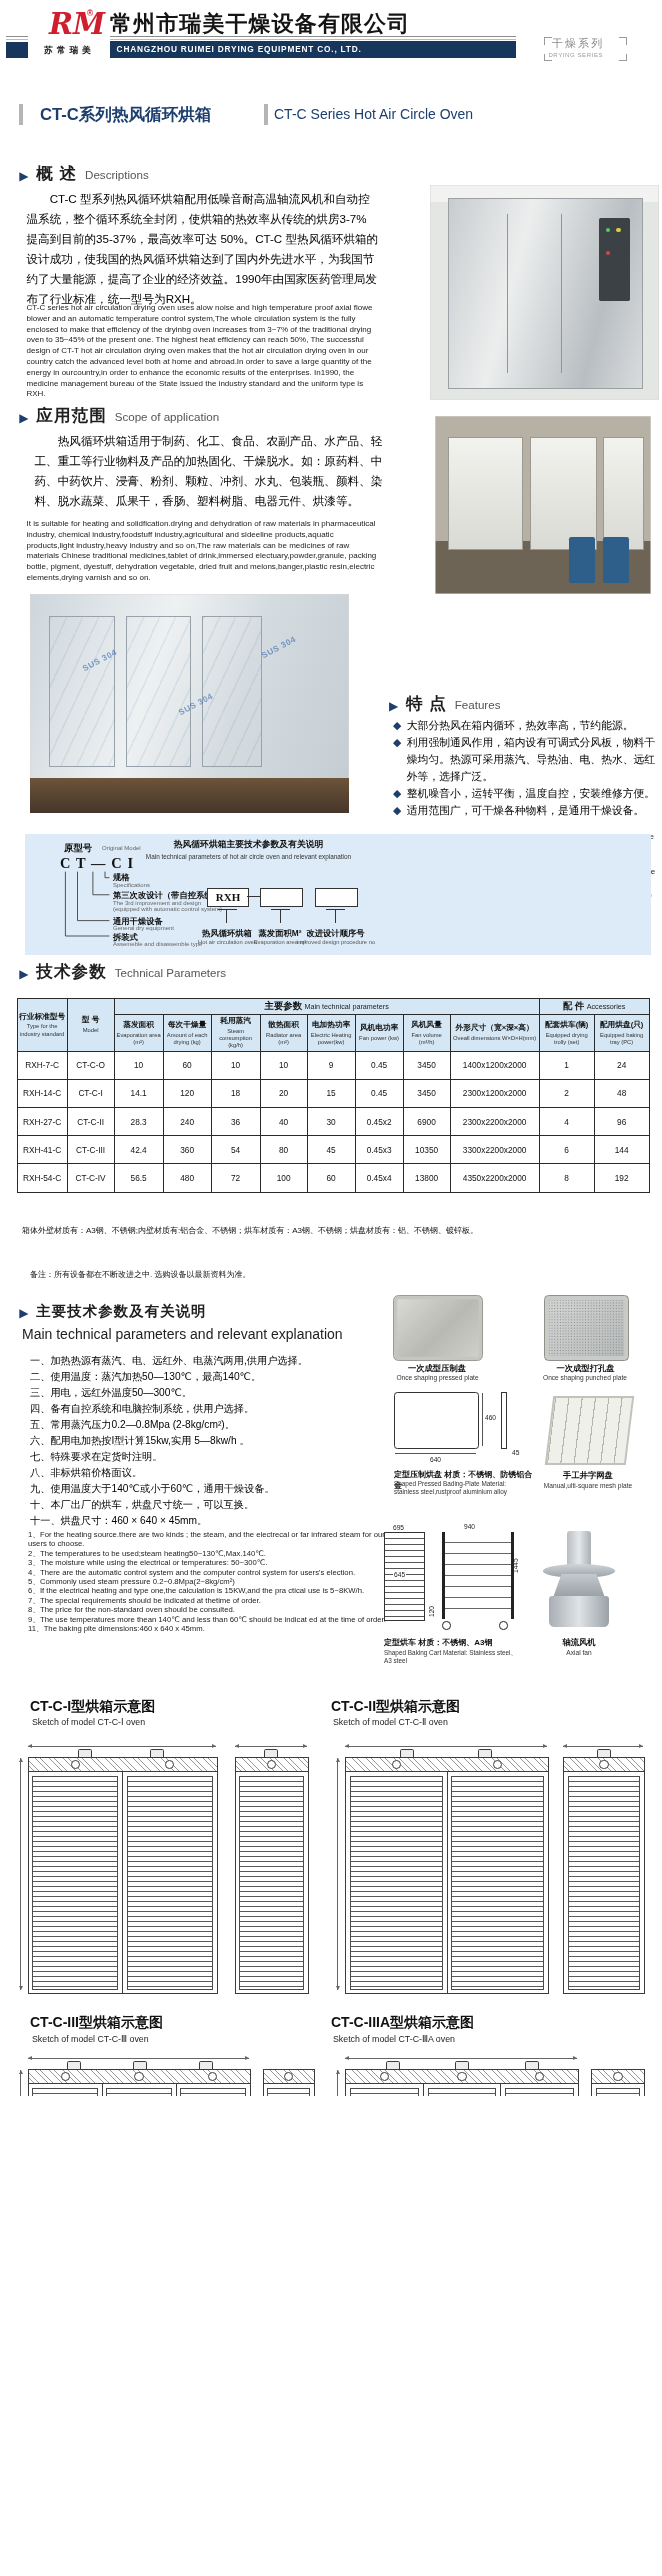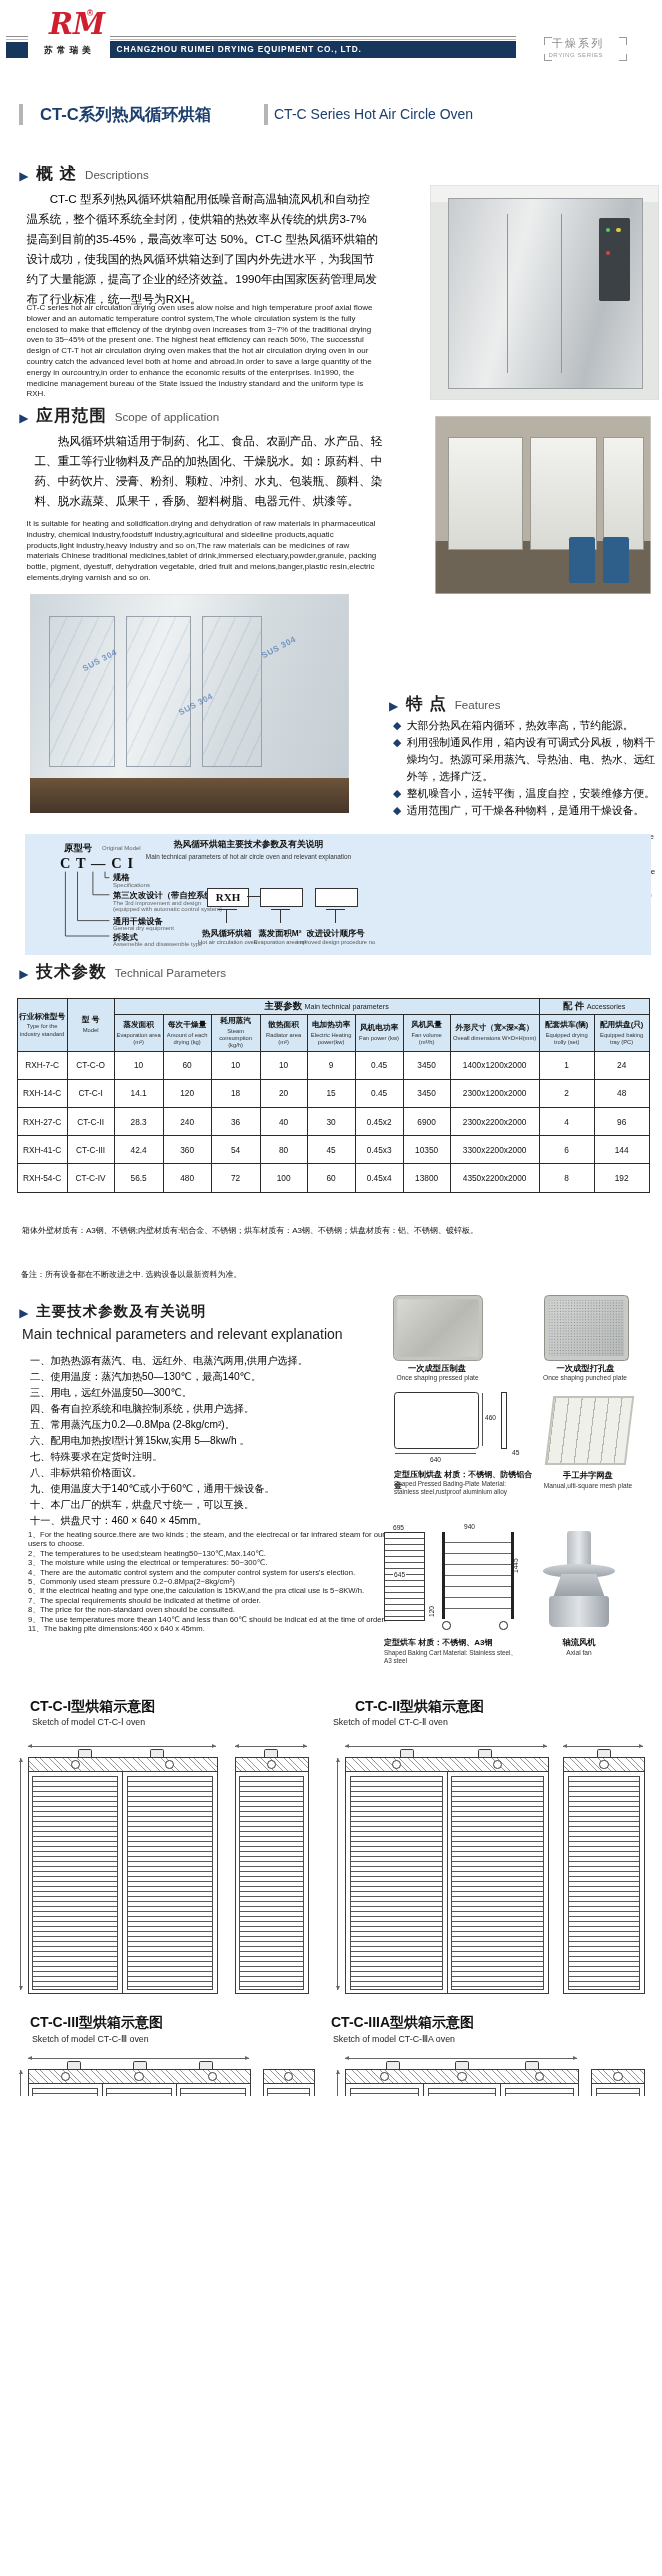--- a/index.html
+++ b/index.html
@@ -128,20 +128,21 @@
 </head>
 <body>
 
 <div id="page">
 
   <div class="abs hdr-dline" style="left:5.5px;top:36px;width:22px;"></div>
   <div class="abs hdr-sq"></div>
   <div class="abs logo-mono">RM</div>
   <div class="abs logo-reg">®</div>
   <div class="abs logo-cap">苏常瑞美</div>
+  <div class="abs co-cn">常州市瑞美干燥设备有限公司</div>
   <div class="abs hdr-dline" style="left:110px;top:36px;width:406px;"></div>
   <div class="abs co-bar">
     <span class="co-en">CHANGZHOU RUIMEI DRYING EQUIPMENT CO., LTD.</span>
   </div>
   <div class="abs series">
     <div class="brk tl"></div>
     <div class="brk tr"></div>
     <div class="brk bl"></div>
     <div class="brk br"></div>
     <span class="cn">干燥系列</span>
@@ -151,21 +152,21 @@
   <div class="abs tbar" style="left:19.3px;top:104px;"></div>
   <div class="abs title-cn" style="left:40px;top:104px;">CT-C系列热风循环烘箱</div>
   <div class="abs tbar" style="left:264px;top:104px;"></div>
   <div class="abs title-en" style="left:274px;top:106px;">CT-C Series Hot Air Circle Oven</div>
 
   <div class="abs shead" style="left:19.3px;top:163px;">
     <span class="s-arrow">▶</span>
     <span class="s-cn">概 述</span>
     <span class="s-en">Descriptions</span>
   </div>
-  <div class="abs p-cn" style="left:26.5px;top:189px;width:353px;">CT-C 型系列热风循环烘箱配用低噪音耐高温轴流风机和自动控温系统，整个循环系统全封闭，使烘箱的热效率从传统的烘房3-7% 提高到目前的35-45%，最高效率可达 50%。CT-C 型热风循环烘箱的设计成功，使我国的热风循环烘箱达到了国内外先进水平，为我国节约了大量能源，提高了企业的经济效益。1990年由国家医药管理局发布了行业标准，统一型号为RXH。</div>
+  <div class="abs p-cn" style="left:26.5px;top:189px;width:353px;">CT-C 型系列热风循环烘箱配用低噪音耐高温轴流风机和自动控温系统，整个循环系统全封闭，使烘箱的热效率从传统的烘房3-7% 提高到目前的35-37%，最高效率可达 50%。CT-C 型热风循环烘箱的设计成功，使我国的热风循环烘箱达到了国内外先进水平，为我国节约了大量能源，提高了企业的经济效益。1990年由国家医药管理局发布了行业标准，统一型号为RXH。</div>
   <div class="abs p-en" style="left:26.5px;top:303px;width:356px;">CT-C series hot air circulation drying oven uses alow noise and high temperature proof axial flowe blower and an automatic temperature control system,The whole circulation system is the fully enclosed to make that efficlency of the dryinbg oven increases from 3~7% of the traditional drying oven to 35~45% of the present one. The highest heat efficiency can reach 50%, The successful design of CT-T hot air circulation drying oven makes that the hot air circulation drying oven in our country catch the advanced level both at home and abroad.In order to save a large quantity of the energy in ourcountry,in order to enhance the economic results of the enterprises. In1990, the medicine management bureau of the State issued the industry standard and the uniform type is RXH.</div>
   <div class="abs photo ph1" style="left:430px;top:185px;width:229px;height:215px;">
     <div class="oven">
       <div class="seam" style="left:30%;"></div>
       <div class="seam" style="left:58%;"></div>
       <div class="panel">
         <div class="lamp" style="left:20%;top:12%;background:#49d06a;"></div>
         <div class="lamp" style="left:55%;top:12%;background:#d8cf3e;"></div>
         <div class="lamp" style="left:20%;top:40%;background:#d04949;"></div>
       </div>
@@ -419,21 +420,21 @@
           <td>60</td>
           <td>0.45x4</td>
           <td>13800</td>
           <td>4350x2200x2000</td>
           <td>8</td>
           <td>192</td>
       </tr>
     </tbody>
   </table>
   <div class="abs note" style="left:22px;top:1225px;width:630px;">箱体外壁材质有：A3钢、不锈钢;内壁材质有:铝合金、不锈钢；烘车材质有：A3钢、不锈钢；烘盘材质有：铝、不锈钢、镀锌板。</div>
-  <div class="abs note" style="left:21px;top:1269px;width:607px;">备注：所有设备都在不断改进之中. 选购设备以最新资料为准。</div>
+  <div class="abs note" style="left:30px;top:1269px;width:607px;">备注：所有设备都在不断改进之中. 选购设备以最新资料为准。</div>
 
   <div class="abs shead" style="left:19.3px;top:1302px;">
     <span class="s-arrow">▶</span>
     <span class="s-cn" style="font-size:14.4px;">主要技术参数及有关说明</span>
   </div>
   <div class="abs" style="left:22px;top:1326px;font-size:14px;color:#222;">Main technical parameters and relevant explanation</div>
   <div class="abs" style="left:30px;top:1353px;width:356px;">
     <div class="mp-cn">一、加热热源有蒸汽、电、远红外、电蒸汽两用,供用户选择。</div>
     <div class="mp-cn">二、使用温度：蒸汽加热50—130℃，最高140℃。</div>
     <div class="mp-cn">三、用电，远红外温度50—300℃。</div>
@@ -497,21 +498,21 @@
     <div class="skirt"></div>
     <div class="drum"></div>
   </div>
   <div class="abs" style="left:384px;top:1637px;width:144px;font-size:8px;font-weight:bold;">定型烘车  材质：不锈钢、A3钢</div>
   <div class="abs" style="left:384px;top:1649px;width:138px;font-size:6.4px;color:#333;line-height:7.7px;">Shaped Baking Cart  Material: Stainless steel、A3 steel</div>
   <div class="abs" style="left:541px;top:1637px;width:76px;text-align:center;font-size:8.3px;font-weight:bold;">轴流风机</div>
   <div class="abs" style="left:541px;top:1649px;width:76px;text-align:center;font-size:6.6px;color:#333;">Axial fan</div>
 
   <div class="abs sk-title-cn" style="left:30px;top:1698px;">CT-C-I型烘箱示意图</div>
   <div class="abs sk-title-en" style="left:32px;top:1717px;">Sketch of model CT-C-Ⅰ oven</div>
-  <div class="abs sk-title-cn" style="left:331px;top:1698px;margin-left:24px;">CT-C-II型烘箱示意图</div>
+  <div class="abs sk-title-cn" style="left:331px;top:1698px;">CT-C-II型烘箱示意图</div>
   <div class="abs sk-title-en" style="left:333px;top:1717px;">Sketch of model CT-C-Ⅱ oven</div>
 
   <div class="abs" style="left:16.6px;top:1739px;width:304px;height:265px;">
     <div class="sk-dimh" style="left:11px;top:6.6px;width:188px;"></div>
     <div class="sk-dimv" style="left:3.3px;top:19px;height:232px;"></div>
     <div class="sk-motor" style="left:61px;top:10px;"></div>
     <div class="sk-motor" style="left:133px;top:10px;"></div>
     <div class="skf" style="left:11px;top:17.7px;width:188px;height:235px;">
       <div class="sk-top">
           <div class="sk-fan"></div>

